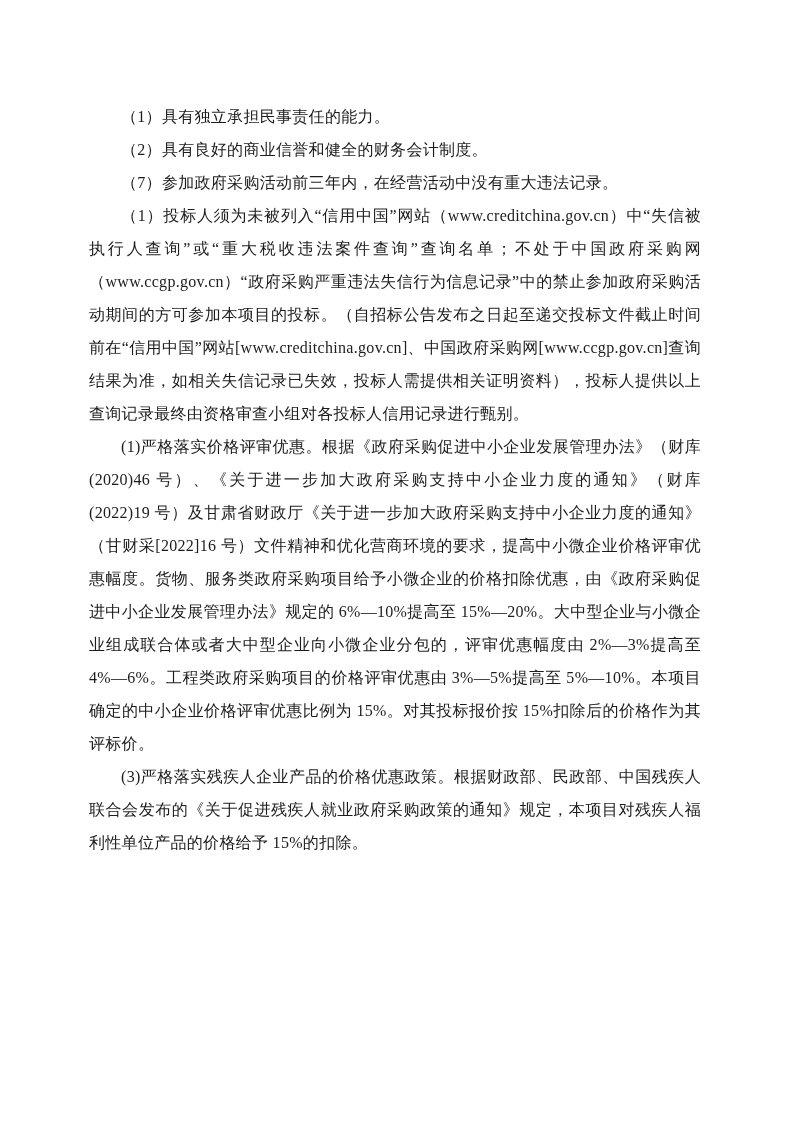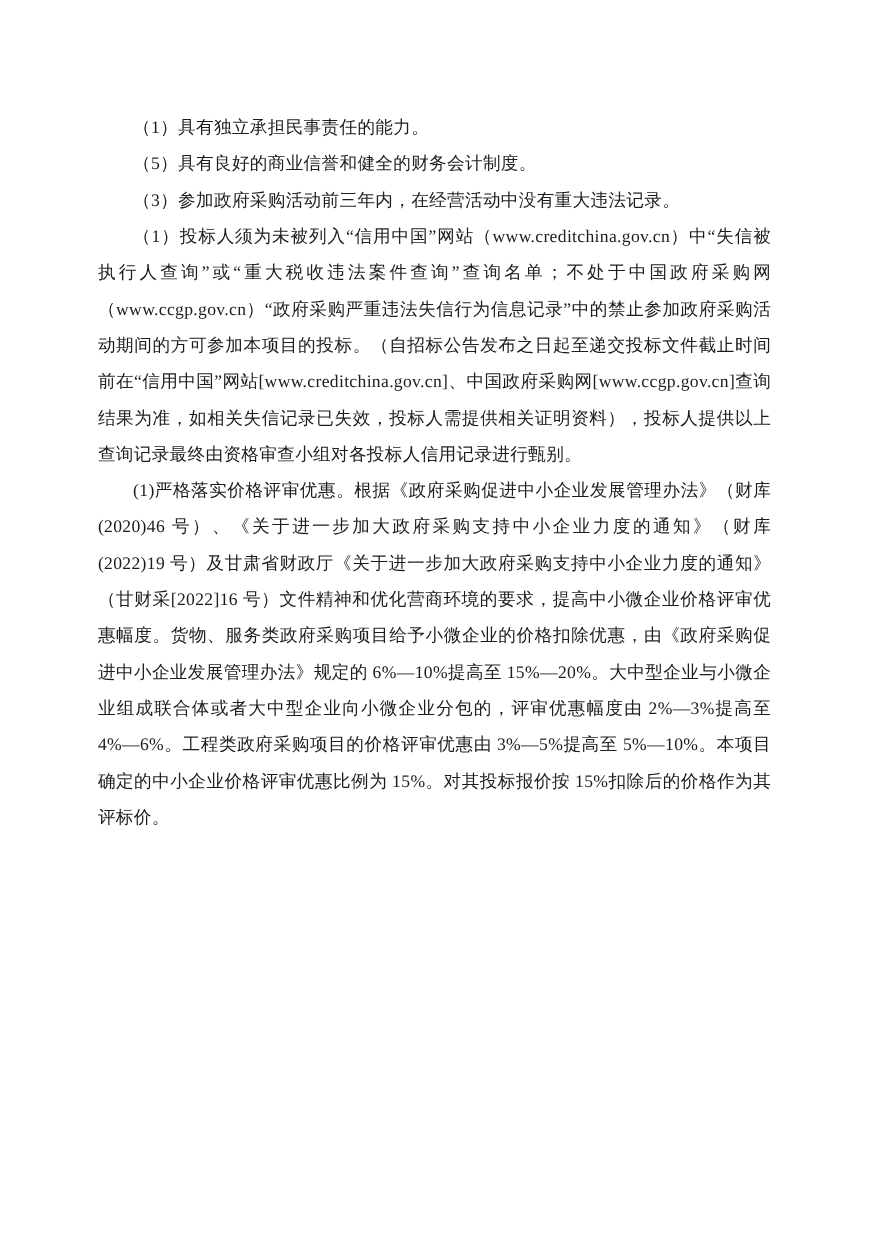--- a/index.html
+++ b/index.html
@@ -29,17 +29,18 @@
     text-indent: 2em;
     word-break: break-word;
     letter-spacing: 0.3px;
   }
 </style>
 </head>
 <body>
 
 <div class="doc-page">
   <p class="para">（1）具有独立承担民事责任的能力。</p>
-  <p class="para">（5）具有良好的商业信誉和健全的财务会计制度。</p>
-  <p class="para">（3）参加政府采购活动前三年内，在经营活动中没有重大违法记录。</p>
+  <p class="para">（2）具有良好的商业信誉和健全的财务会计制度。</p>
+  <p class="para">（7）参加政府采购活动前三年内，在经营活动中没有重大违法记录。</p>
   <p class="para">（1）投标人须为未被列入“信用中国”网站（www.creditchina.gov.cn）中“失信被执行人查询”或“重大税收违法案件查询”查询名单；不处于中国政府采购网（www.ccgp.gov.cn）“政府采购严重违法失信行为信息记录”中的禁止参加政府采购活动期间的方可参加本项目的投标。（自招标公告发布之日起至递交投标文件截止时间前在“信用中国”网站[www.creditchina.gov.cn]、中国政府采购网[www.ccgp.gov.cn]查询结果为准，如相关失信记录已失效，投标人需提供相关证明资料），投标人提供以上查询记录最终由资格审查小组对各投标人信用记录进行甄别。</p>
   <p class="para">(1)严格落实价格评审优惠。根据《政府采购促进中小企业发展管理办法》（财库(2020)46 号）、《关于进一步加大政府采购支持中小企业力度的通知》（财库(2022)19 号）及甘肃省财政厅《关于进一步加大政府采购支持中小企业力度的通知》（甘财采[2022]16 号）文件精神和优化营商环境的要求，提高中小微企业价格评审优惠幅度。货物、服务类政府采购项目给予小微企业的价格扣除优惠，由《政府采购促进中小企业发展管理办法》规定的 6%—10%提高至 15%—20%。大中型企业与小微企业组成联合体或者大中型企业向小微企业分包的，评审优惠幅度由 2%—3%提高至 4%—6%。工程类政府采购项目的价格评审优惠由 3%—5%提高至 5%—10%。本项目确定的中小企业价格评审优惠比例为 15%。对其投标报价按 15%扣除后的价格作为其评标价。</p>
+  <p class="para">(3)严格落实残疾人企业产品的价格优惠政策。根据财政部、民政部、中国残疾人联合会发布的《关于促进残疾人就业政府采购政策的通知》规定，本项目对残疾人福利性单位产品的价格给予 15%的扣除。</p>
 </div>
 
 </body></html>

